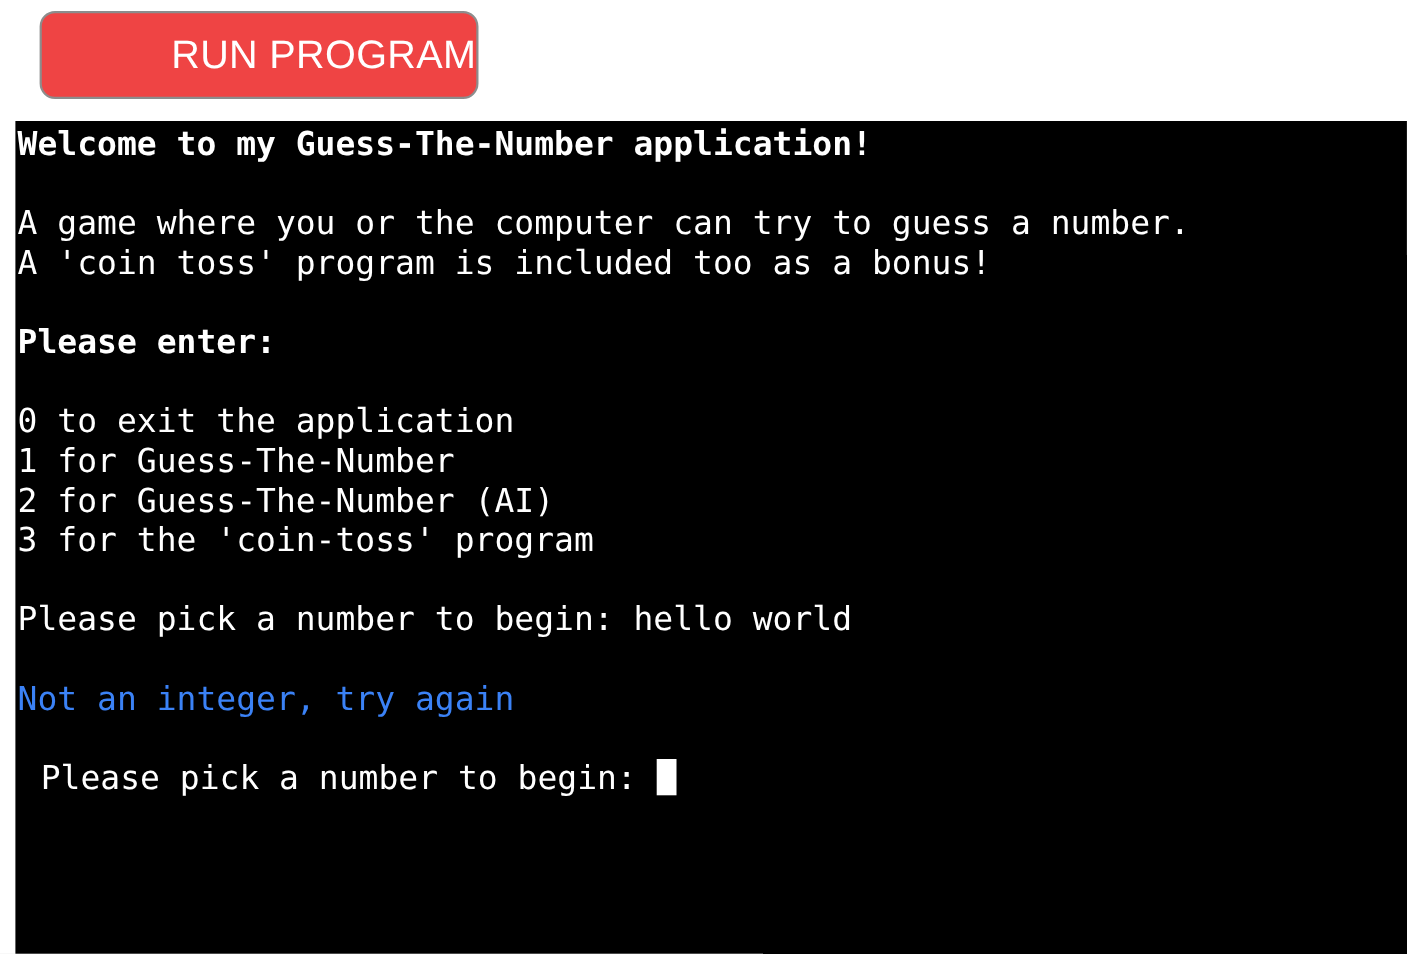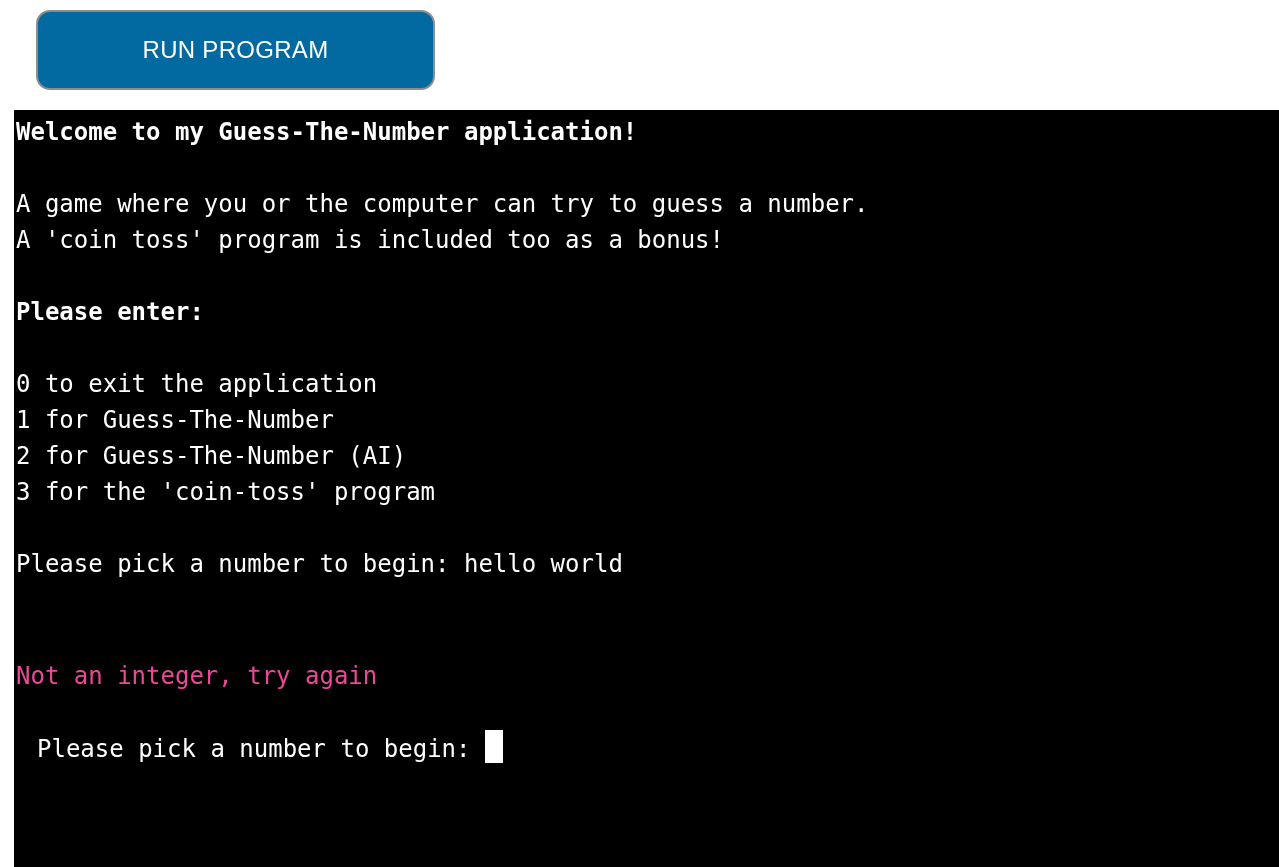--- a/index.html
+++ b/index.html
@@ -31,29 +31,29 @@
     background: #ffffff;
   }
 
   #run-program-button {
     position: absolute;
     left: 36px;
     top: 10px;
     width: 399px;
     height: 80px;
     box-sizing: border-box;
-    background: #0369a1;
+    background: #ef4444;
     border: 2px solid #8d8d8d;
     border-radius: 14px;
     color: #ffffff;
     font-family: "Liberation Sans", sans-serif;
-    font-size: 24px;
+    font-size: 36px;
     letter-spacing: 0.3px;
     line-height: 76px;
-    text-align: center;
+    text-align: right;
     padding: 0;
     cursor: pointer;
     user-select: none;
     display: block;
   }
 
   
   #terminal {
     position: absolute;
     left: 14px;
@@ -61,35 +61,35 @@
     width: 1265px;
     height: 757px;
     background: #000000;
     overflow: hidden;
   }
 
   #terminal-output {
     margin: 0;
     padding: 4px 16px 0 2px;
     font-family: "DejaVu Sans Mono", monospace;
-    font-size: 24px;
+    font-size: 30px;
     line-height: 36px;
     color: #ffffff;
     white-space: pre;
     letter-spacing: 0px;
   }
 
   .line {
     display: block;
     height: 36px;
     white-space: pre;
   }
   .line.blank { color: transparent; }
   .bold { font-weight: bold; }
-  .err  { color: #ec4899; margin-top: 40px; }
+  .err  { color: #3b82f6; }
 
   .prompt-line {
     display: block;
     height: 36px;
     white-space: pre;
     margin-left: 21px;
   }
 
   .cursor-block {
     display: inline-block;

